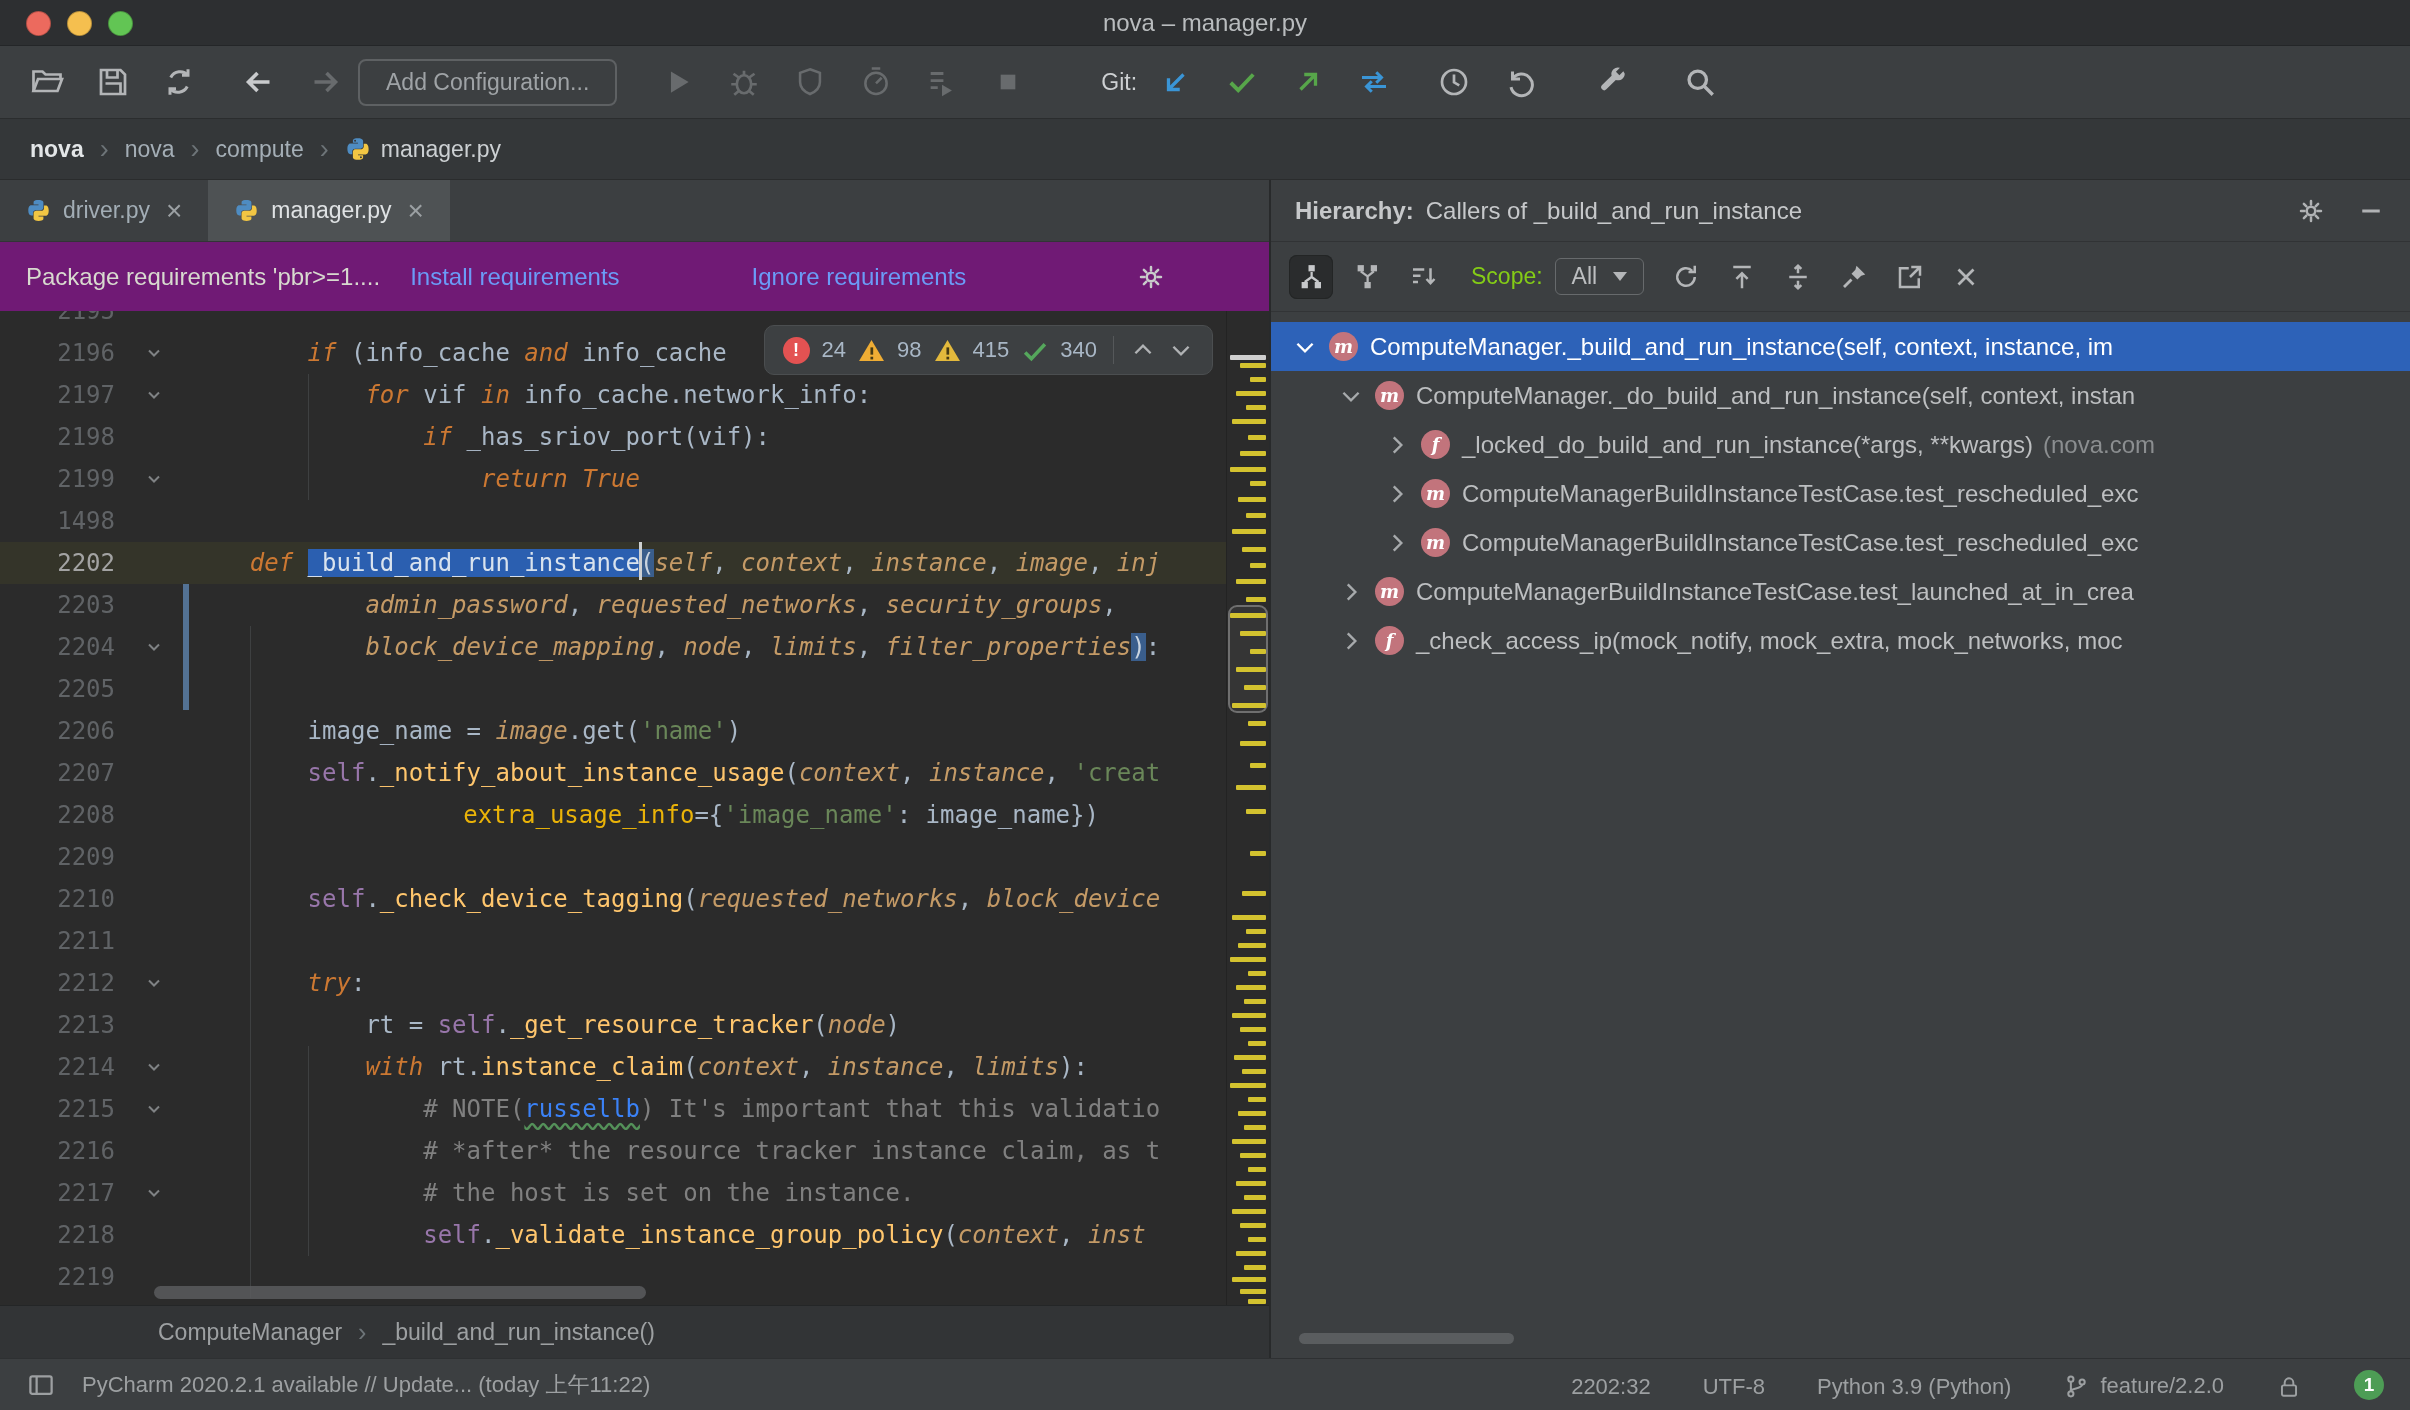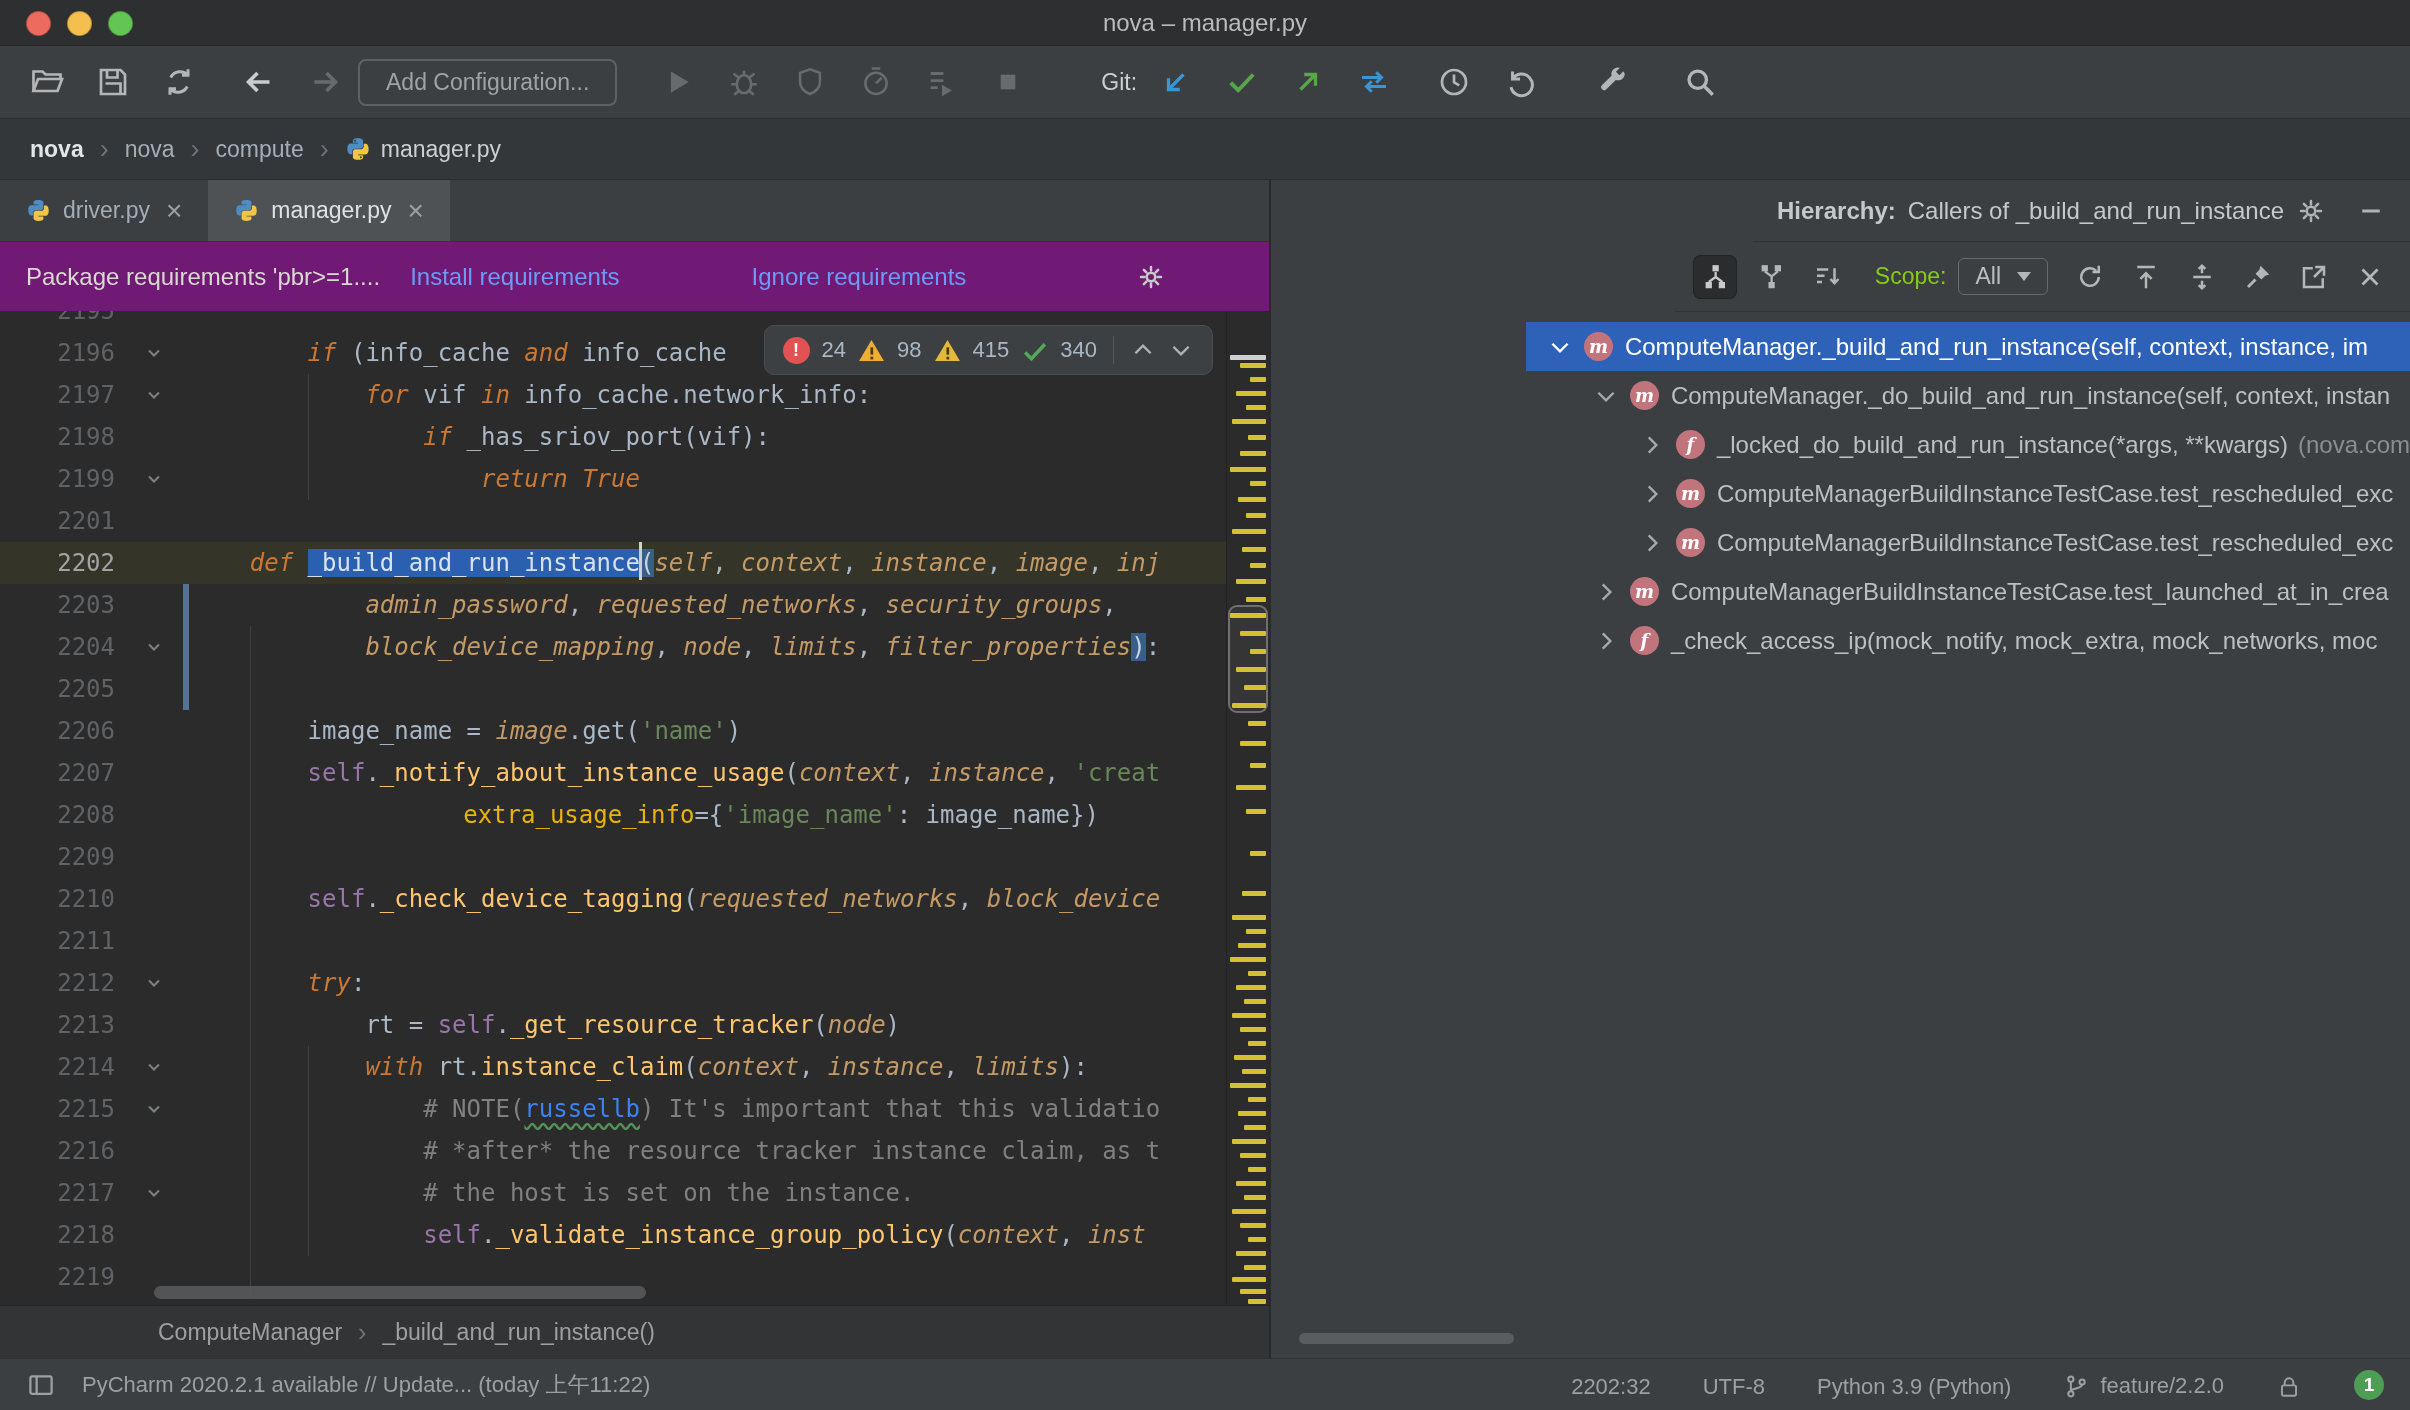--- a/index.html
+++ b/index.html
@@ -28,21 +28,21 @@
   .crumbbar{height:60px;background:#343739;border-bottom:1px solid #2a2c2d;display:flex;align-items:center;
     padding-left:30px;gap:16px;font-size:23px;color:#a4aeb6;flex:none;}
   .crumb-root{font-weight:bold;color:#e3e6e8;}
   .crumb-sep{color:#6d7478;font-size:27px;}
   .crumb-file{color:#ccd0d3;display:flex;align-items:center;gap:10px;}
 
   
   .content{flex:1;display:flex;min-height:0;}
   .left-col{width:1269px;display:flex;flex-direction:column;flex:none;}
   .divider{width:2px;background:#282a2b;flex:none;}
-  .right-col{width:1139px;flex:none;background:#3c3f41;display:flex;flex-direction:column;position:relative;align-items:flex-end;}
+  .right-col{width:1139px;flex:none;background:#3c3f41;display:flex;flex-direction:column;position:relative;}
 
   
   .tabbar{height:61px;background:#3c3f41;border-bottom:1px solid #323436;display:flex;align-items:stretch;flex:none;}
   .tab{display:flex;align-items:center;gap:12px;padding:0 26px;font-size:23px;color:#a2adb5;}
   .tab.active{background:#4e5254;color:#dfe2e4;}
   .tab-close{font-size:28px;color:#9ba0a3;margin-left:4px;line-height:1;}
 
   
   .banner{height:69px;background:#701a75;display:flex;align-items:center;padding:0 26px;font-size:24px;
     color:#d8dacf;flex:none;}
@@ -311,21 +311,21 @@
             <div class="ed-row"><span class="gnum">2196</span><span class="gicon"><svg width="20" height="20" viewBox="0 0 20 20">
                   <path d="M5 7.5l5 5 5-5" stroke="currentColor" stroke-width="2" fill="none"></path>
                 </svg></span><span class="ctext"><span class="tk-plain">        </span><span class="tk-kw">if</span><span class="tk-plain"> (info_cache </span><span class="tk-kw">and</span><span class="tk-plain"> info_cache</span></span></div>
             <div class="ed-row"><span class="gnum">2197</span><span class="gicon"><svg width="20" height="20" viewBox="0 0 20 20">
                   <path d="M5 7.5l5 5 5-5" stroke="currentColor" stroke-width="2" fill="none"></path>
                 </svg></span><span class="ctext"><span class="tk-plain">            </span><span class="tk-kw">for</span><span class="tk-plain"> vif </span><span class="tk-kw">in</span><span class="tk-plain"> info_cache.network_info:</span></span></div>
             <div class="ed-row"><span class="gnum">2198</span><span class="gicon"></span><span class="ctext"><span class="tk-plain">                </span><span class="tk-kw">if</span><span class="tk-plain"> _has_sriov_port(vif):</span></span></div>
             <div class="ed-row"><span class="gnum">2199</span><span class="gicon"><svg width="20" height="20" viewBox="0 0 20 20">
                   <path d="M5 7.5l5 5 5-5" stroke="currentColor" stroke-width="2" fill="none"></path>
                 </svg></span><span class="ctext"><span class="tk-plain">                    </span><span class="tk-kw">return</span><span class="tk-plain"> </span><span class="tk-kw">True</span></span></div>
-            <div class="ed-row"><span class="gnum">2201</span><span class="gicon"></span><span class="ctext"></span></div>
+            <div class="ed-row"><span class="gnum">1498</span><span class="gicon"></span><span class="ctext"></span></div>
             <div class="ed-row caret-row"><span class="gnum">2202</span><span class="gicon"></span><span class="ctext"><span class="tk-plain">    </span><span class="tk-kw">def</span><span class="tk-plain"> </span><span class="tk-sel">_build_and_run_instance</span><span class="caret"></span><span class="tk-brace">(</span><span class="tk-param">self</span><span class="tk-plain">, </span><span class="tk-param">context</span><span class="tk-plain">, </span><span class="tk-param">instance</span><span class="tk-plain">, </span><span class="tk-param">image</span><span class="tk-plain">, </span><span class="tk-param">inj</span></span></div>
             <div class="ed-row"><span class="gnum">2203</span><span class="gicon"></span><span class="ctext"><span class="tk-plain">            </span><span class="tk-param">admin_password</span><span class="tk-plain">, </span><span class="tk-param">requested_networks</span><span class="tk-plain">, </span><span class="tk-param">security_groups</span><span class="tk-plain">,</span></span></div>
             <div class="ed-row"><span class="gnum">2204</span><span class="gicon"><svg width="20" height="20" viewBox="0 0 20 20">
                   <path d="M5 7.5l5 5 5-5" stroke="currentColor" stroke-width="2" fill="none"></path>
                 </svg></span><span class="ctext"><span class="tk-plain">            </span><span class="tk-param">block_device_mapping</span><span class="tk-plain">, </span><span class="tk-param">node</span><span class="tk-plain">, </span><span class="tk-param">limits</span><span class="tk-plain">, </span><span class="tk-param">filter_properties</span><span class="tk-brace">)</span><span class="tk-plain">:</span></span></div>
             <div class="ed-row"><span class="gnum">2205</span><span class="gicon"></span><span class="ctext"></span></div>
             <div class="ed-row"><span class="gnum">2206</span><span class="gicon"></span><span class="ctext"><span class="tk-plain">        image_name = </span><span class="tk-param">image</span><span class="tk-plain">.get(</span><span class="tk-str">'name'</span><span class="tk-plain">)</span></span></div>
             <div class="ed-row"><span class="gnum">2207</span><span class="gicon"></span><span class="ctext"><span class="tk-plain">        </span><span class="tk-self">self</span><span class="tk-plain">.</span><span class="tk-fn">_notify_about_instance_usage</span><span class="tk-plain">(</span><span class="tk-param">context</span><span class="tk-plain">, </span><span class="tk-param">instance</span><span class="tk-plain">, </span><span class="tk-str">'creat</span></span></div>
             <div class="ed-row"><span class="gnum">2208</span><span class="gicon"></span><span class="ctext"><span class="tk-plain">                </span><span class="tk-named">extra_usage_info</span><span class="tk-plain">={</span><span class="tk-str">'image_name'</span><span class="tk-plain">: image_name})</span></span></div>
             <div class="ed-row"><span class="gnum">2209</span><span class="gicon"></span><span class="ctext"></span></div>

